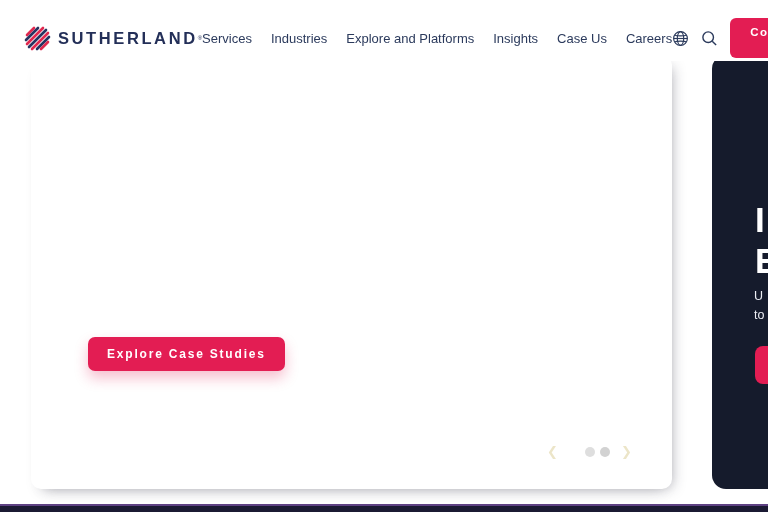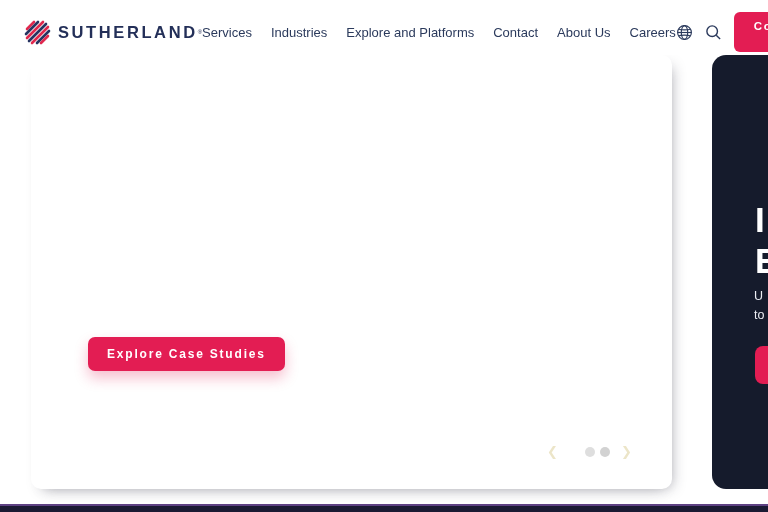--- a/index.html
+++ b/index.html
@@ -5,21 +5,21 @@
   * { margin: 0; padding: 0; box-sizing: border-box; }
   html, body { width: 768px; height: 512px; overflow: hidden; }
   body {
     font-family: "Liberation Sans", sans-serif;
     background: #ffffff;
     position: relative;
   }
 
   
   .header {
-    position: absolute; top: 9px; left: 0; width: 768px; height: 46px;
+    position: absolute; top: 15px; left: 0; width: 768px; height: 46px;
     background: #ffffff; display: flex; align-items: center; z-index: 5;
   }
   .logo { display: flex; align-items: center; margin-left: 24px; cursor: pointer; }
   .logo-icon { width: 27px; height: 27px; margin-right: 7px; }
   .logo-text {
     font-size: 16.5px; font-weight: 600; letter-spacing: 2.6px;
     color: #232f58;
   }
   .logo-tm { font-size: 6px; color: #232f58; vertical-align: top; line-height: 10px; }
   .nav { display: flex; align-items: center; margin-left: auto; }
@@ -110,22 +110,22 @@
       </g>
     </svg>
     <span class="logo-text">SUTHERLAND</span>
     <span class="logo-tm">®</span>
   </div>
 
   <nav class="nav">
     <a class="nav-item">Services</a>
     <a class="nav-item">Industries</a>
     <a class="nav-item">Explore and Platforms</a>
-    <a class="nav-item">Contact</a>
-    <a class="nav-item">About Us</a>
+    <a class="nav-item">Insights</a>
+    <a class="nav-item">Case Us</a>
     <a class="nav-item" style="margin-right:0;">Careers</a>
 
     <span class="icon-btn">
       <svg width="17" height="17" viewBox="0 0 18 18" fill="none" stroke="#2b3a5c" stroke-width="1.2">
         <circle cx="9" cy="9" r="7.3"></circle>
         <ellipse cx="9" cy="9" rx="3.4" ry="7.3"></ellipse>
         <line x1="1.7" y1="9" x2="16.3" y2="9"></line>
         <path d="M2.6 5.2 C5 6.6, 13 6.6, 15.4 5.2"></path>
         <path d="M2.6 12.8 C5 11.4, 13 11.4, 15.4 12.8"></path>
       </svg>

